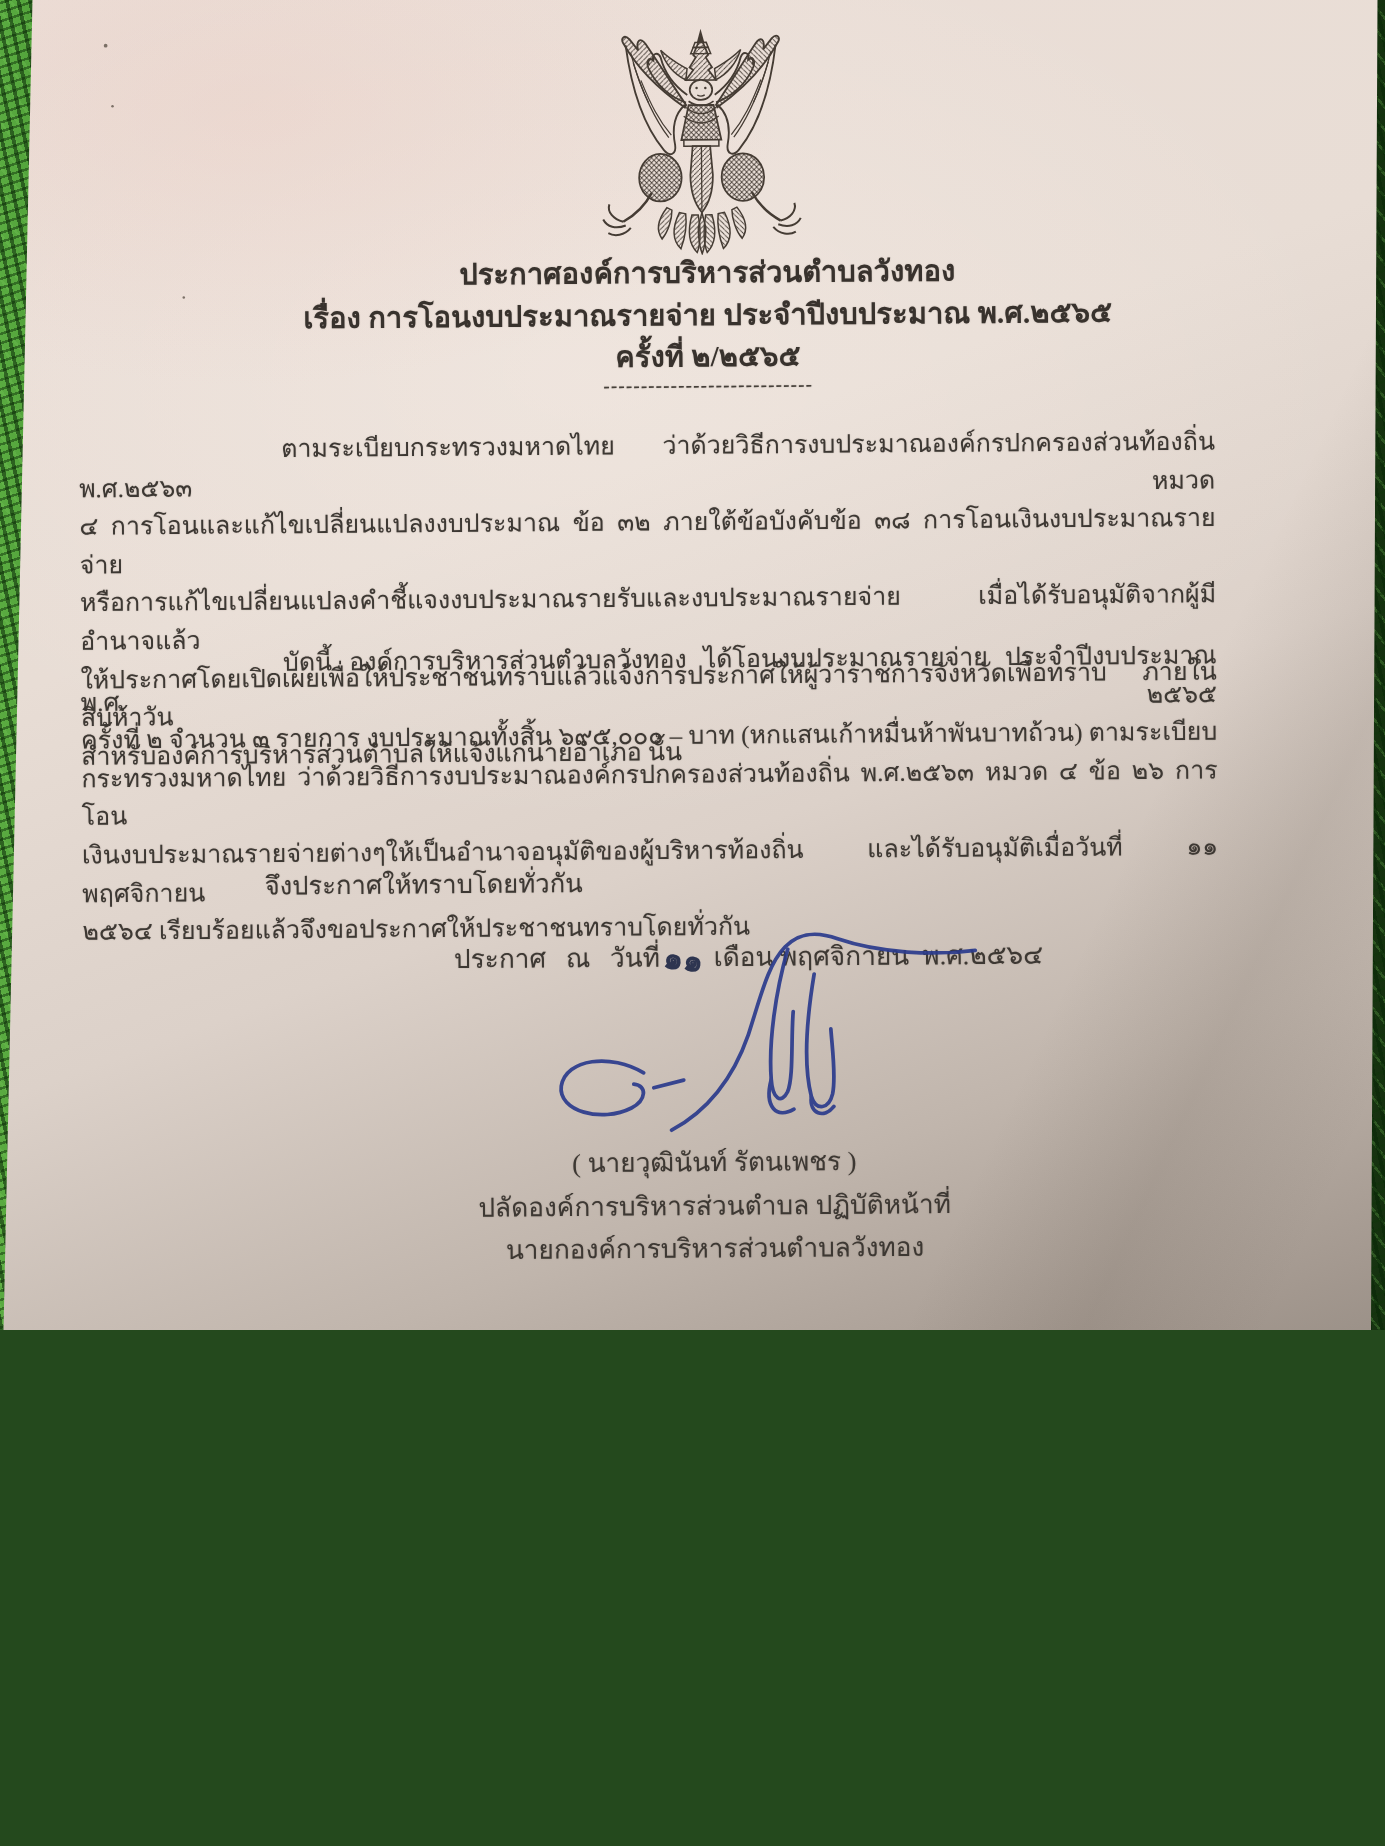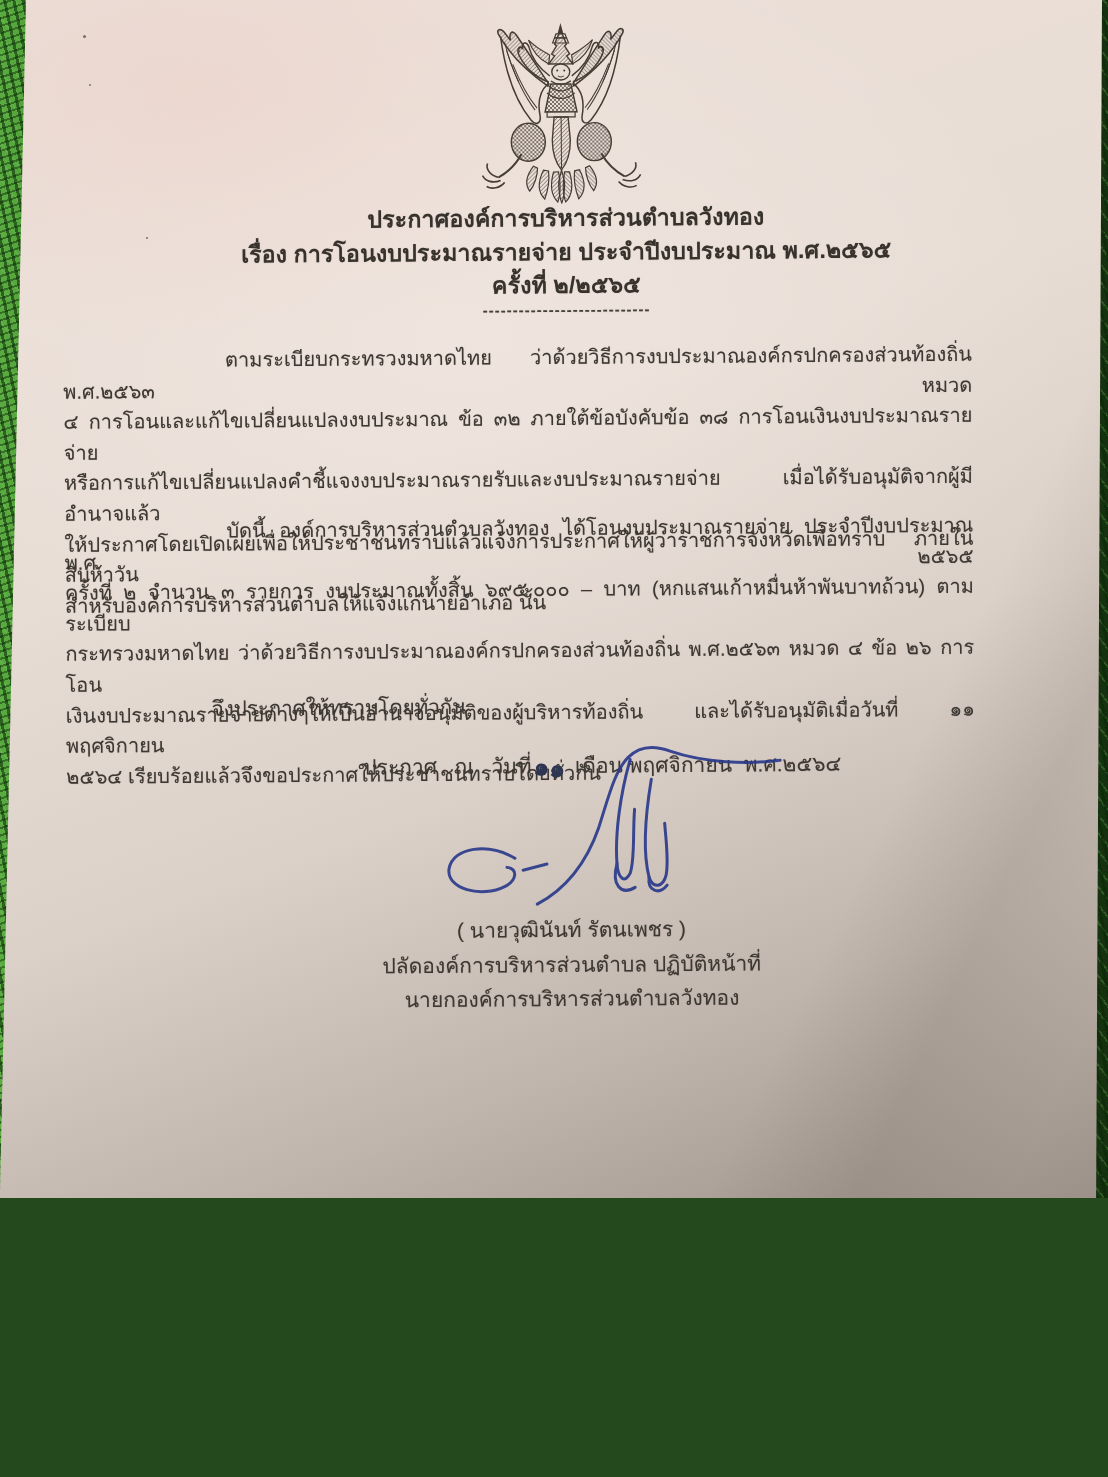--- a/index.html
+++ b/index.html
@@ -1,17 +1,17 @@
 <!DOCTYPE html>
 <html><head>
 <meta charset="utf-8">
 <style>
   html,body{margin:0;padding:0;background:#24491d;}
-  .photo{position:relative;width:1108px;height:1198px;overflow:hidden;
-         font-family:Liberation Sans, sans-serif;}
+  .photo{position:relative;width:1108px;height:1064px;overflow:hidden;
+         font-family:Liberation Serif, serif;}
   
   .fabric{position:absolute;inset:0;
     background:
       repeating-linear-gradient(78deg, rgba(8,38,6,0.55) 0 3px, rgba(0,0,0,0) 3px 9px),
       repeating-linear-gradient(-18deg, rgba(16,52,10,0.50) 0 2px, rgba(0,0,0,0) 2px 7px),
       repeating-linear-gradient(52deg, rgba(120,200,90,0.25) 0 2px, rgba(0,0,0,0) 2px 11px),
       linear-gradient(90deg,#5aab41 0%,#4d9e36 4%,#3f8a2c 40%,#2c5d22 90%,#1b3a15 97%,#15300f 100%);}
   
   .paper{position:absolute;inset:0;
     clip-path:polygon(26px 0,1102px 0,1096px 1225px,1108px 1258px,1108px 1477px,0 1477px,0 1192px);

